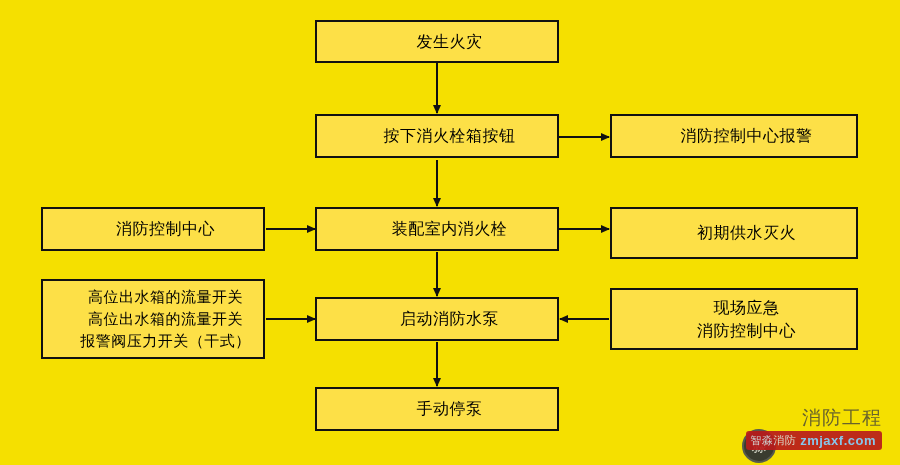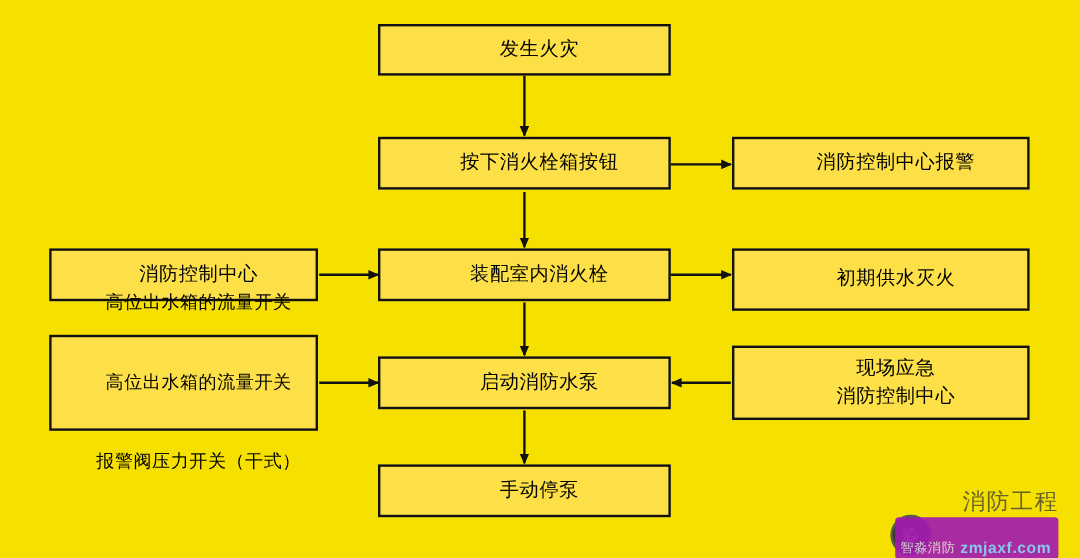--- a/index.html
+++ b/index.html
@@ -64,23 +64,23 @@
     letter-spacing: 1px;
     font-family: "Liberation Sans", "DejaVu Sans", sans-serif;
     opacity: 0.75;
   }
   #wm-badge {
     position: absolute;
     right: 10px;
     top: 26px;
     display: flex;
     align-items: center;
-    background: #a21caf;
+    background: #b91c1c;
     border-radius: 3px;
-    padding: 18px 6px 2px 4px;
+    padding: 2px 6px 2px 4px;
     opacity: 0.92;
   }
   #wm-badge .sub {
     color: #d8d8d8;
     font-size: 11px;
     letter-spacing: 0.5px;
     margin-right: 4px;
   }
   #wm-badge .site {
     color: #7fc4ff;
@@ -153,21 +153,21 @@
   </div>
 
   <div class="node" id="node-indoor" style="left:315px; top:207px; width:244px; height:44px;">
     <span class="line">装配室内消火栓</span>
   </div>
 
   <div class="node" id="node-initial" style="left:610px; top:207px; width:248px; height:52px;">
     <span class="line">初期供水灭火</span>
   </div>
 
-  <div class="node" id="node-switches" style="left:41px; top:279px; width:224px; height:80px; font-size:15px;gap:44px;">
+  <div class="node" id="node-switches" style="left:41px; top:279px; width:224px; height:80px; font-size:15px;">
     <span class="line">高位出水箱的流量开关</span>
     <span class="line">高位出水箱的流量开关</span>
     <span class="line">报警阀压力开关（干式）</span>
   </div>
 
   <div class="node" id="node-startpump" style="left:315px; top:297px; width:244px; height:44px;">
     <span class="line">启动消防水泵</span>
   </div>
 
   <div class="node" id="node-onsite" style="left:610px; top:288px; width:248px; height:62px;">

